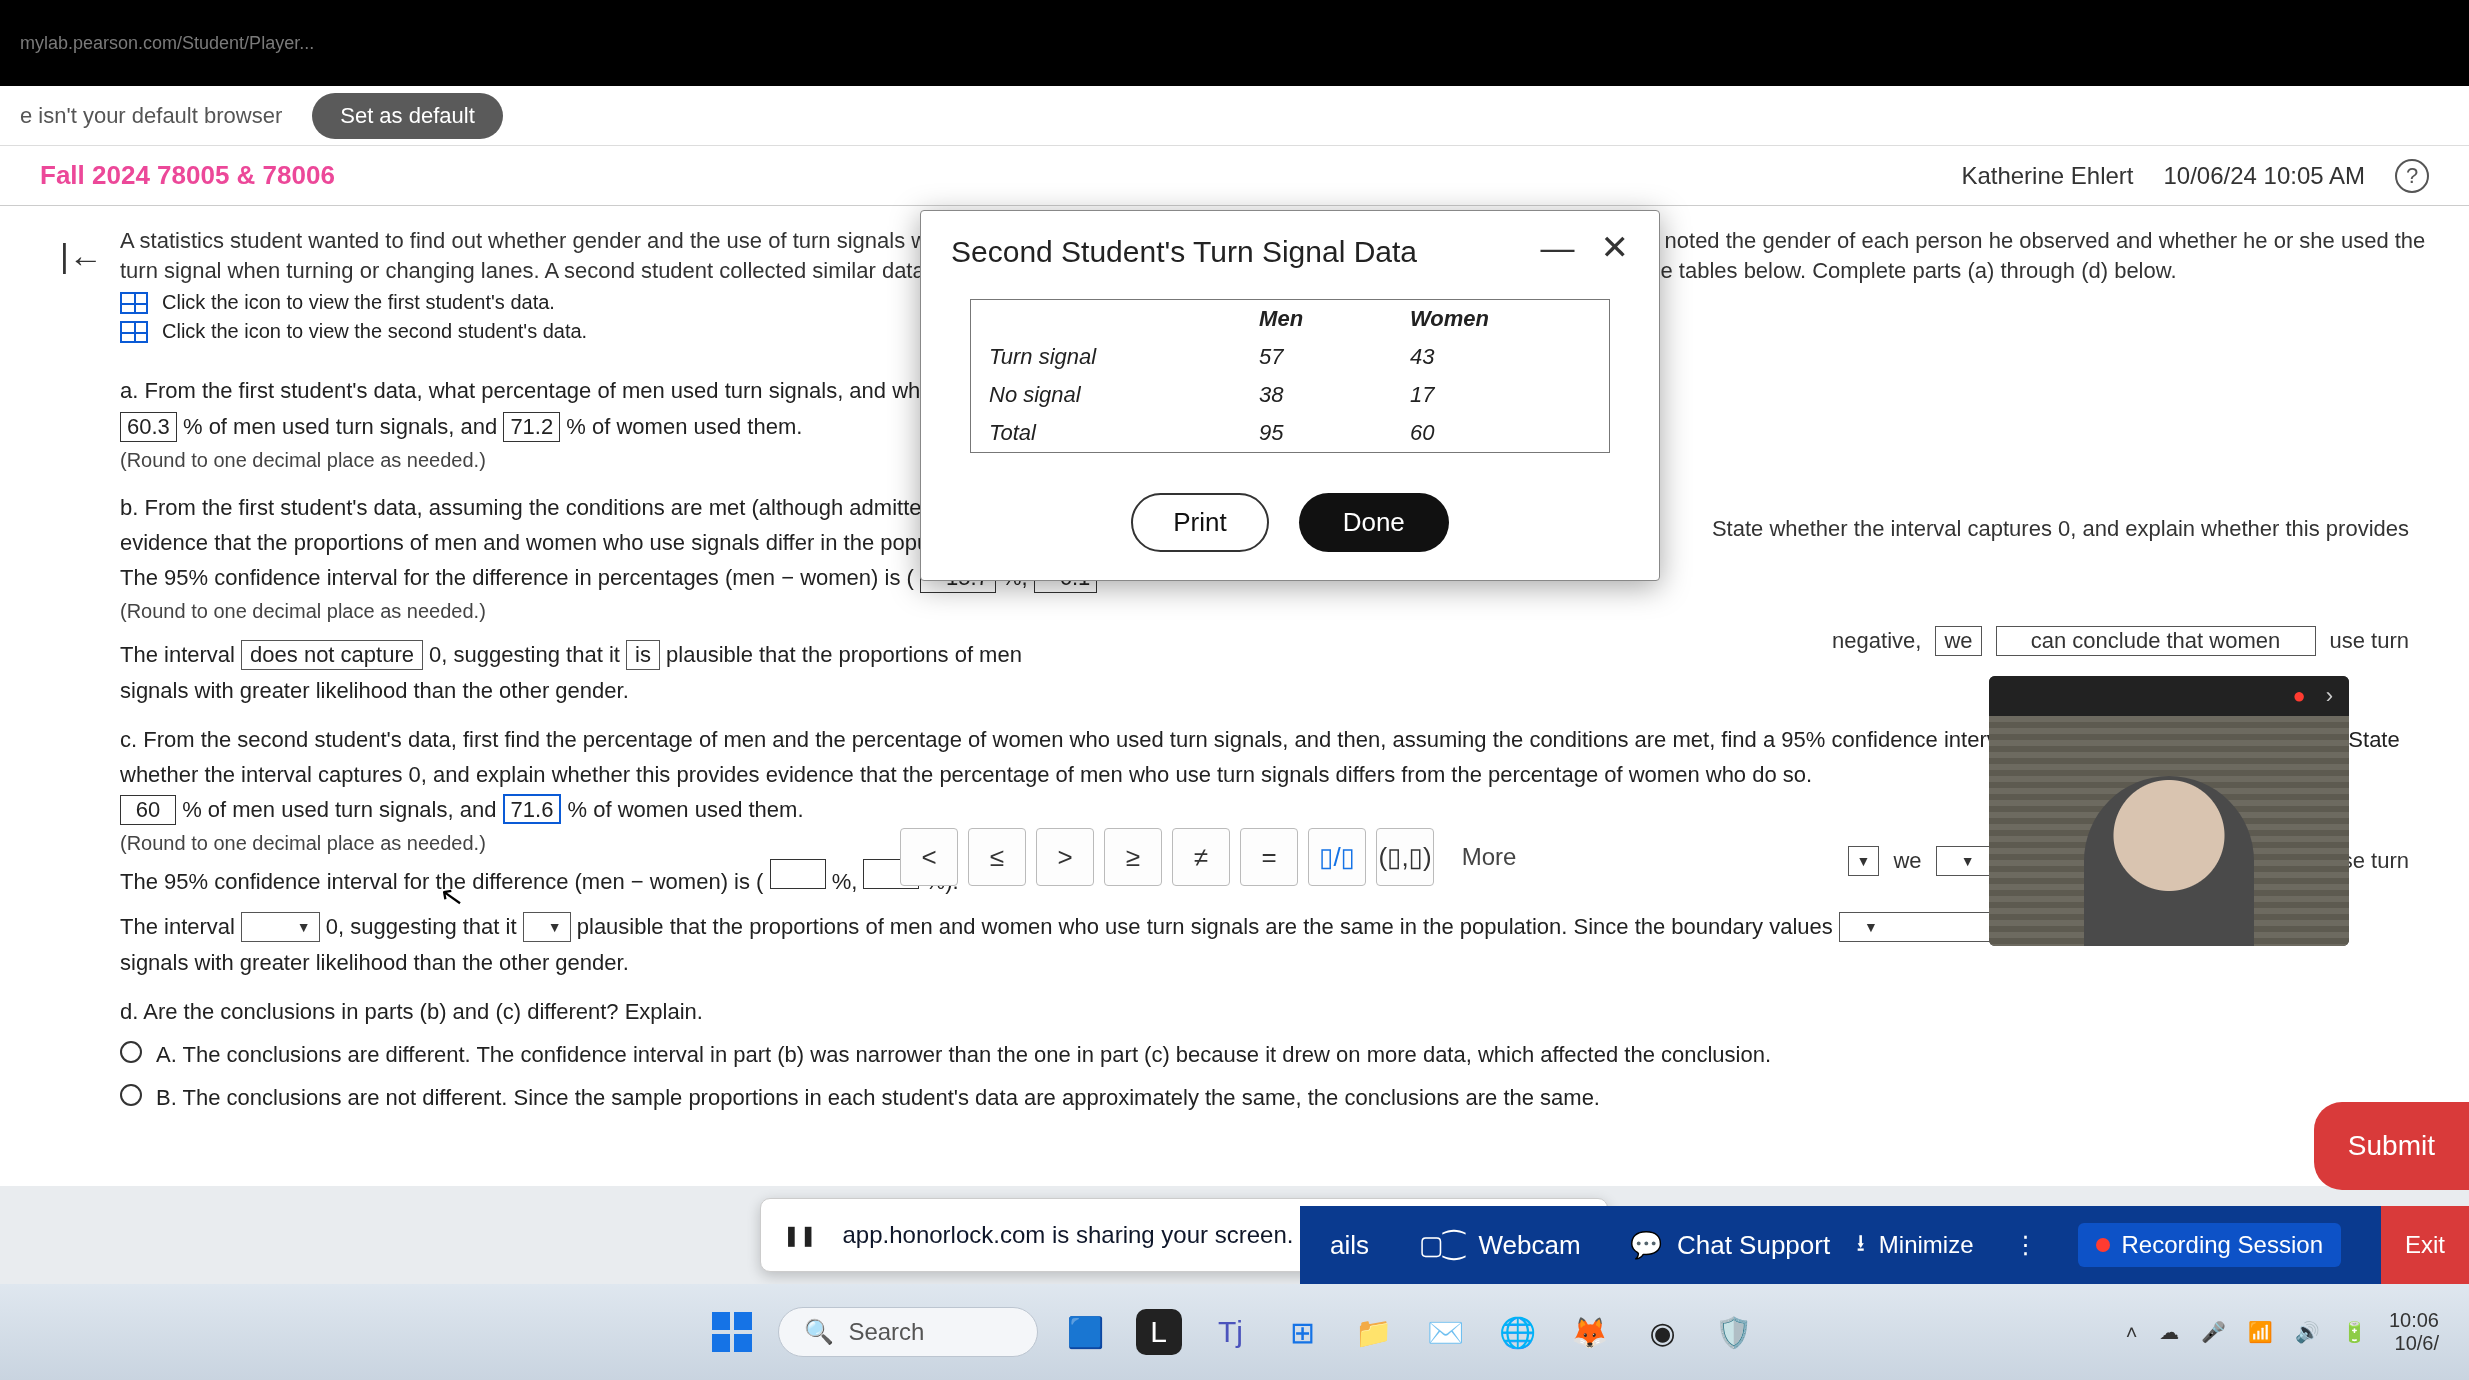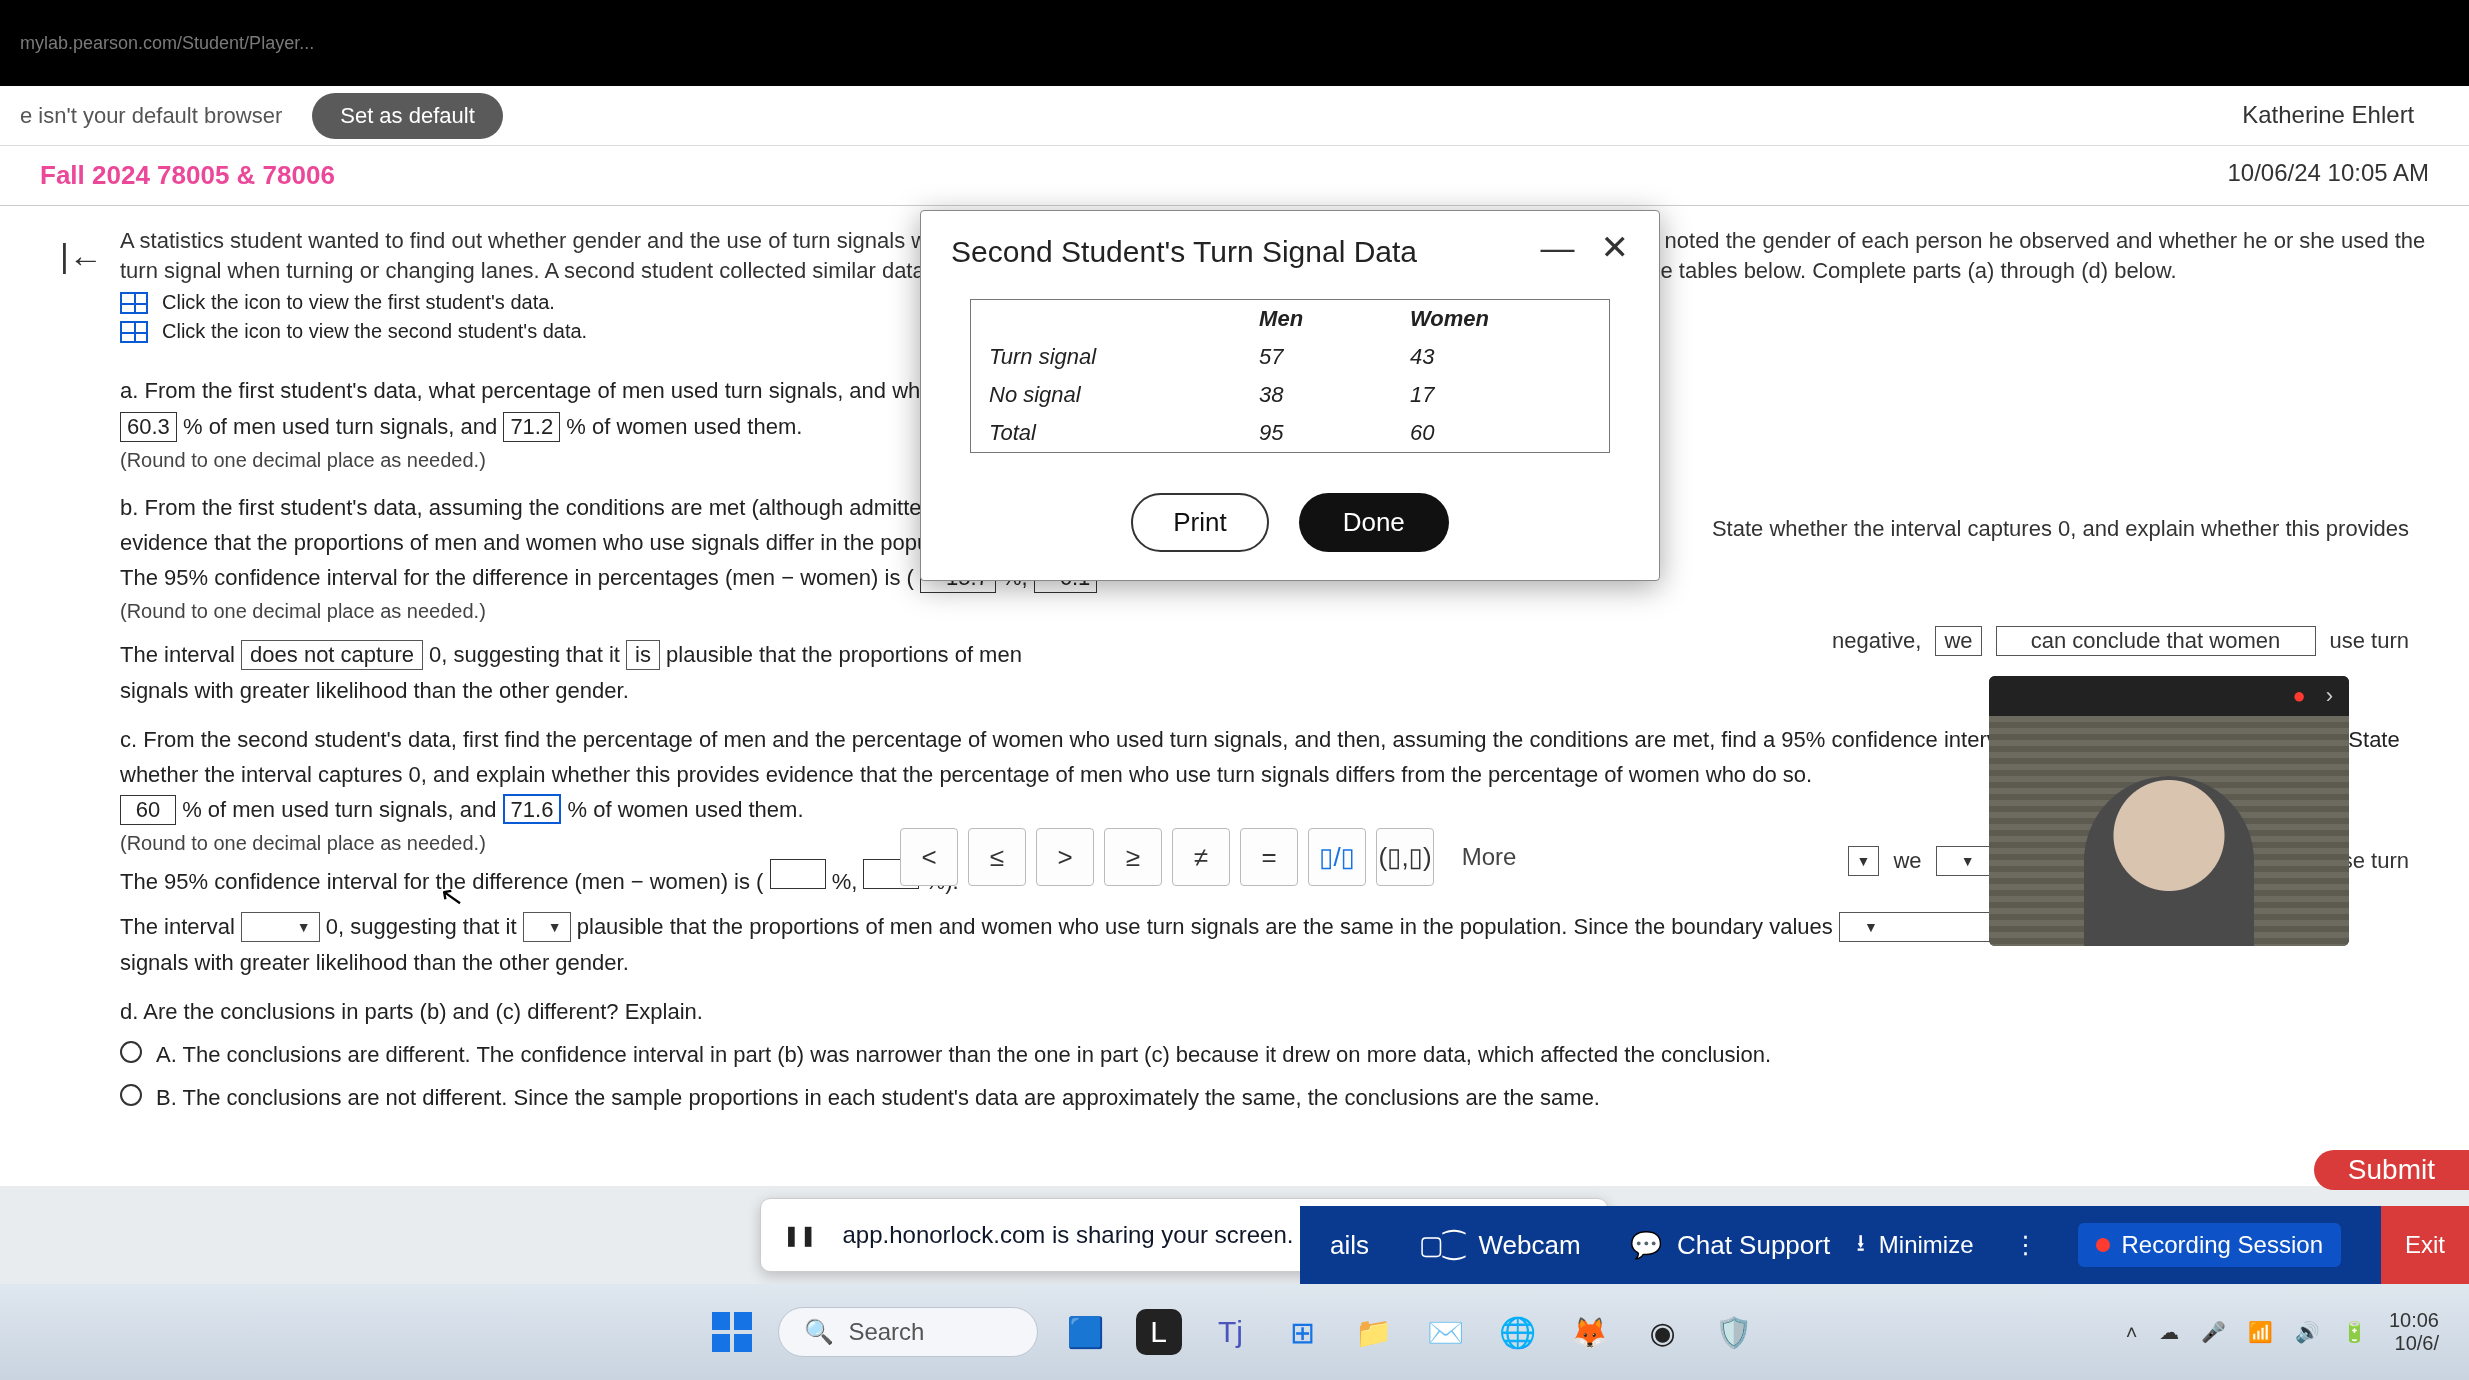--- a/index.html
+++ b/index.html
@@ -9,21 +9,21 @@
   
   .browser-strip { height:86px; background:#000000; display:flex; align-items:center; padding:0 20px; gap:30px; }
   .url-stub { color:#7a7a7a; font-size:18px; }
   .default-bar { height:60px; background:#fff; display:flex; align-items:center; padding:0 20px; gap:30px; border-bottom:1px solid #ddd; }
   .msg { color:#555; font-size:22px; }
   .pill-btn { background:#5a5a5a; color:#fff; border:none; border-radius:28px; padding:10px 28px; font-size:22px; cursor:pointer; }
 
   
   .pearson-head { height:60px; background:#fff; display:flex; align-items:center; justify-content:space-between; padding:0 40px; border-bottom:1px solid #ccc; }
   .course { font-size:26px; color:#ec4899; font-weight:600; }
-  .user-area { display:flex; align-items:center; gap:30px; color:#333; font-size:24px;flex-direction:column; }
+  .user-area { display:flex; align-items:center; gap:30px; color:#333; font-size:24px; }
   .help-circ { width:34px; height:34px; border:2px solid #555; border-radius:50%; display:flex; align-items:center; justify-content:center; font-size:22px; color:#555; }
 
   
   .work { position:relative; background:#fff; margin:0 0 0 0; padding:20px 40px 20px 120px; height:980px; }
   .collapse-icon { position:absolute; left:60px; top:30px; font-size:34px; color:#333; cursor:pointer; }
   .problem-text { font-size:22px; color:#333; line-height:1.35; }
   .icon-link { display:flex; align-items:center; gap:14px; margin-top:6px; }
   .table-icon { width:28px; height:22px; border:2px solid #0a5ad6; display:inline-block; position:relative; }
   .table-icon::before, .table-icon::after { content:""; position:absolute; background:#0a5ad6; }
   .table-icon::before { left:0; right:0; top:50%; height:2px; }
@@ -39,21 +39,21 @@
 
   
   .right-frag { position:absolute; right:60px; font-size:22px; color:#333; display:flex; align-items:center; gap:14px; }
 
   
   .palette { position:absolute; left:900px; bottom:300px; display:flex; gap:10px; }
   .pal-btn { width:58px; height:58px; border:1px solid #bbb; background:#fdfdfd; display:flex; align-items:center; justify-content:center; font-size:26px; color:#333; border-radius:4px; cursor:pointer; }
   .pal-more { width:90px; height:58px; border:none; background:transparent; color:#444; font-size:24px; cursor:pointer; }
 
   
-  .submit-btn { position:absolute; right:0; bottom:190px; background:#d93a3a; color:#fff; border:none; border-radius:28px 0 0 28px; padding:4px 34px; font-size:28px; cursor:pointer; }
+  .submit-btn { position:absolute; right:0; bottom:190px; background:#d93a3a; color:#fff; border:none; border-radius:28px 0 0 28px; padding:28px 34px; font-size:28px; cursor:pointer; }
 
   
   .pip { position:absolute; right:120px; bottom:240px; width:360px; height:270px; background:#3b3b3b; border-radius:6px; overflow:hidden; }
   .pip-bar { height:40px; background:#222; display:flex; align-items:center; justify-content:flex-end; gap:20px; padding:0 16px; color:#ccc; font-size:22px; }
   .pip-body { height:230px; background:repeating-linear-gradient(#6d6a60 0 6px,#5d5a50 6px 12px); position:relative; }
   .pip-face { position:absolute; left:50%; bottom:0; transform:translateX(-50%); width:170px; height:170px; background:radial-gradient(circle at 50% 35%, #d9c4b0 0 55px, transparent 56px), #4a4a4a; border-radius:90px 90px 0 0; }
 
   
   .modal { position:absolute; left:920px; top:210px; width:740px; background:#fff; border:1px solid #888; border-radius:4px; box-shadow:0 6px 30px rgba(0,0,0,.35); padding:24px 30px 28px 30px; z-index:50; }
   .modal-head { display:flex; justify-content:space-between; align-items:flex-start; }

